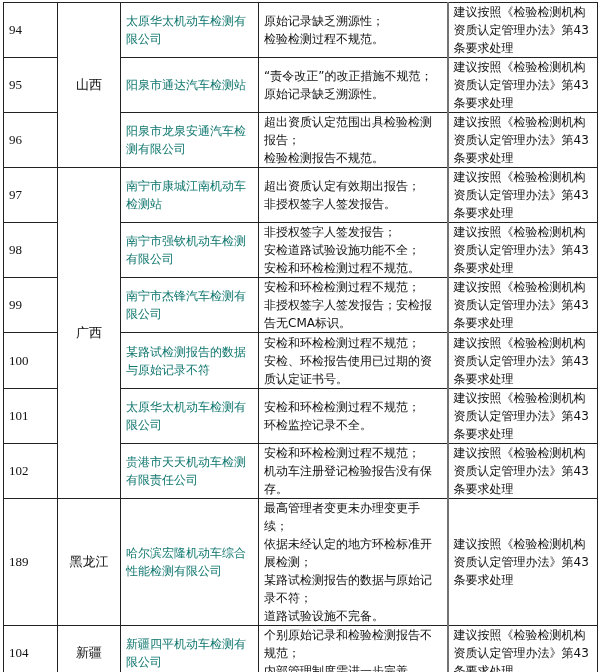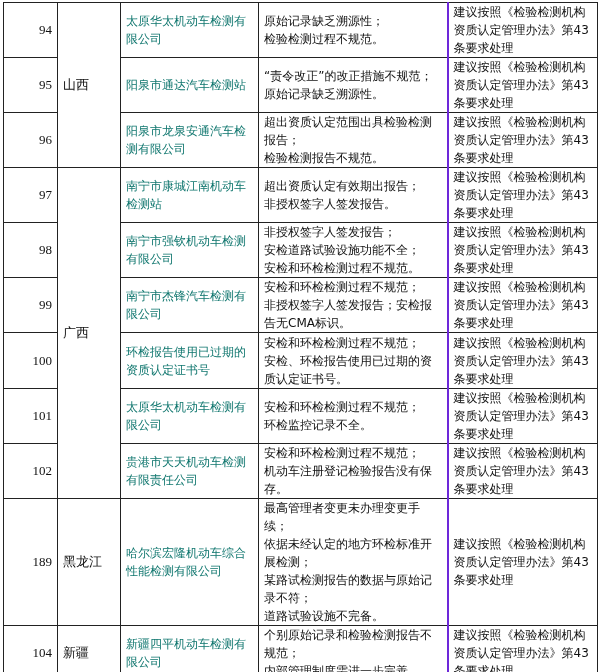--- a/index.html
+++ b/index.html
@@ -13,29 +13,29 @@
       table-layout: fixed;
     }
     td {
       border: 1px solid #222;
       padding: 0 5px;
       vertical-align: middle;
       line-height: 18px;
       white-space: pre-line;
       word-break: break-all;
     }
-    td.num { text-align: right; font-family: "Liberation Serif", serif; font-size: 13px; }
-    td.prov { font-size: 13px; }
+    td.num { text-align: left; font-family: "Liberation Serif", serif; font-size: 13px; }
+    td.prov { text-align: center; font-size: 13px; }
     td.company { color: #0f766e; }
     col.c1 { width: 54px; }
     col.c2 { width: 63px; }
     col.c3 { width: 138px; }
     col.c4 { width: 189px; }
     col.c5 { width: 150px; }
-    td.act { border-left: 2px solid #6d28d9; }
+    td.act { border-left: 2px solid #737373; }
   </style>
 </head>
 <body>
 
 <table>
   <colgroup>
     <col class="c1">
       <col class="c2">
       <col class="c3">
       <col class="c4">
@@ -82,21 +82,21 @@
     </tr>
     <tr style="height:54px">
       <td class="num">99</td>
       <td class="company">南宁市杰锋汽车检测有限公司</td>
       <td>安检和环检检测过程不规范；
 非授权签字人签发报告；安检报告无CMA标识。</td>
       <td class="act">建议按照《检验检测机构资质认定管理办法》第43条要求处理</td>
     </tr>
     <tr style="height:56px">
       <td class="num">100</td>
-      <td class="company">环检报告使用已过期的资质认定证书号</td>
+      <td class="company">某路试检测报告的数据与原始记录不符</td>
       <td>安检和环检检测过程不规范；
 安检、环检报告使用已过期的资质认定证书号。</td>
       <td class="act">建议按照《检验检测机构资质认定管理办法》第43条要求处理</td>
     </tr>
     <tr style="height:55px">
       <td class="num">101</td>
       <td class="company">太原华太机动车检测有限公司</td>
       <td>安检和环检检测过程不规范；
 环检监控记录不全。</td>
       <td class="act">建议按照《检验检测机构资质认定管理办法》第43条要求处理</td>

